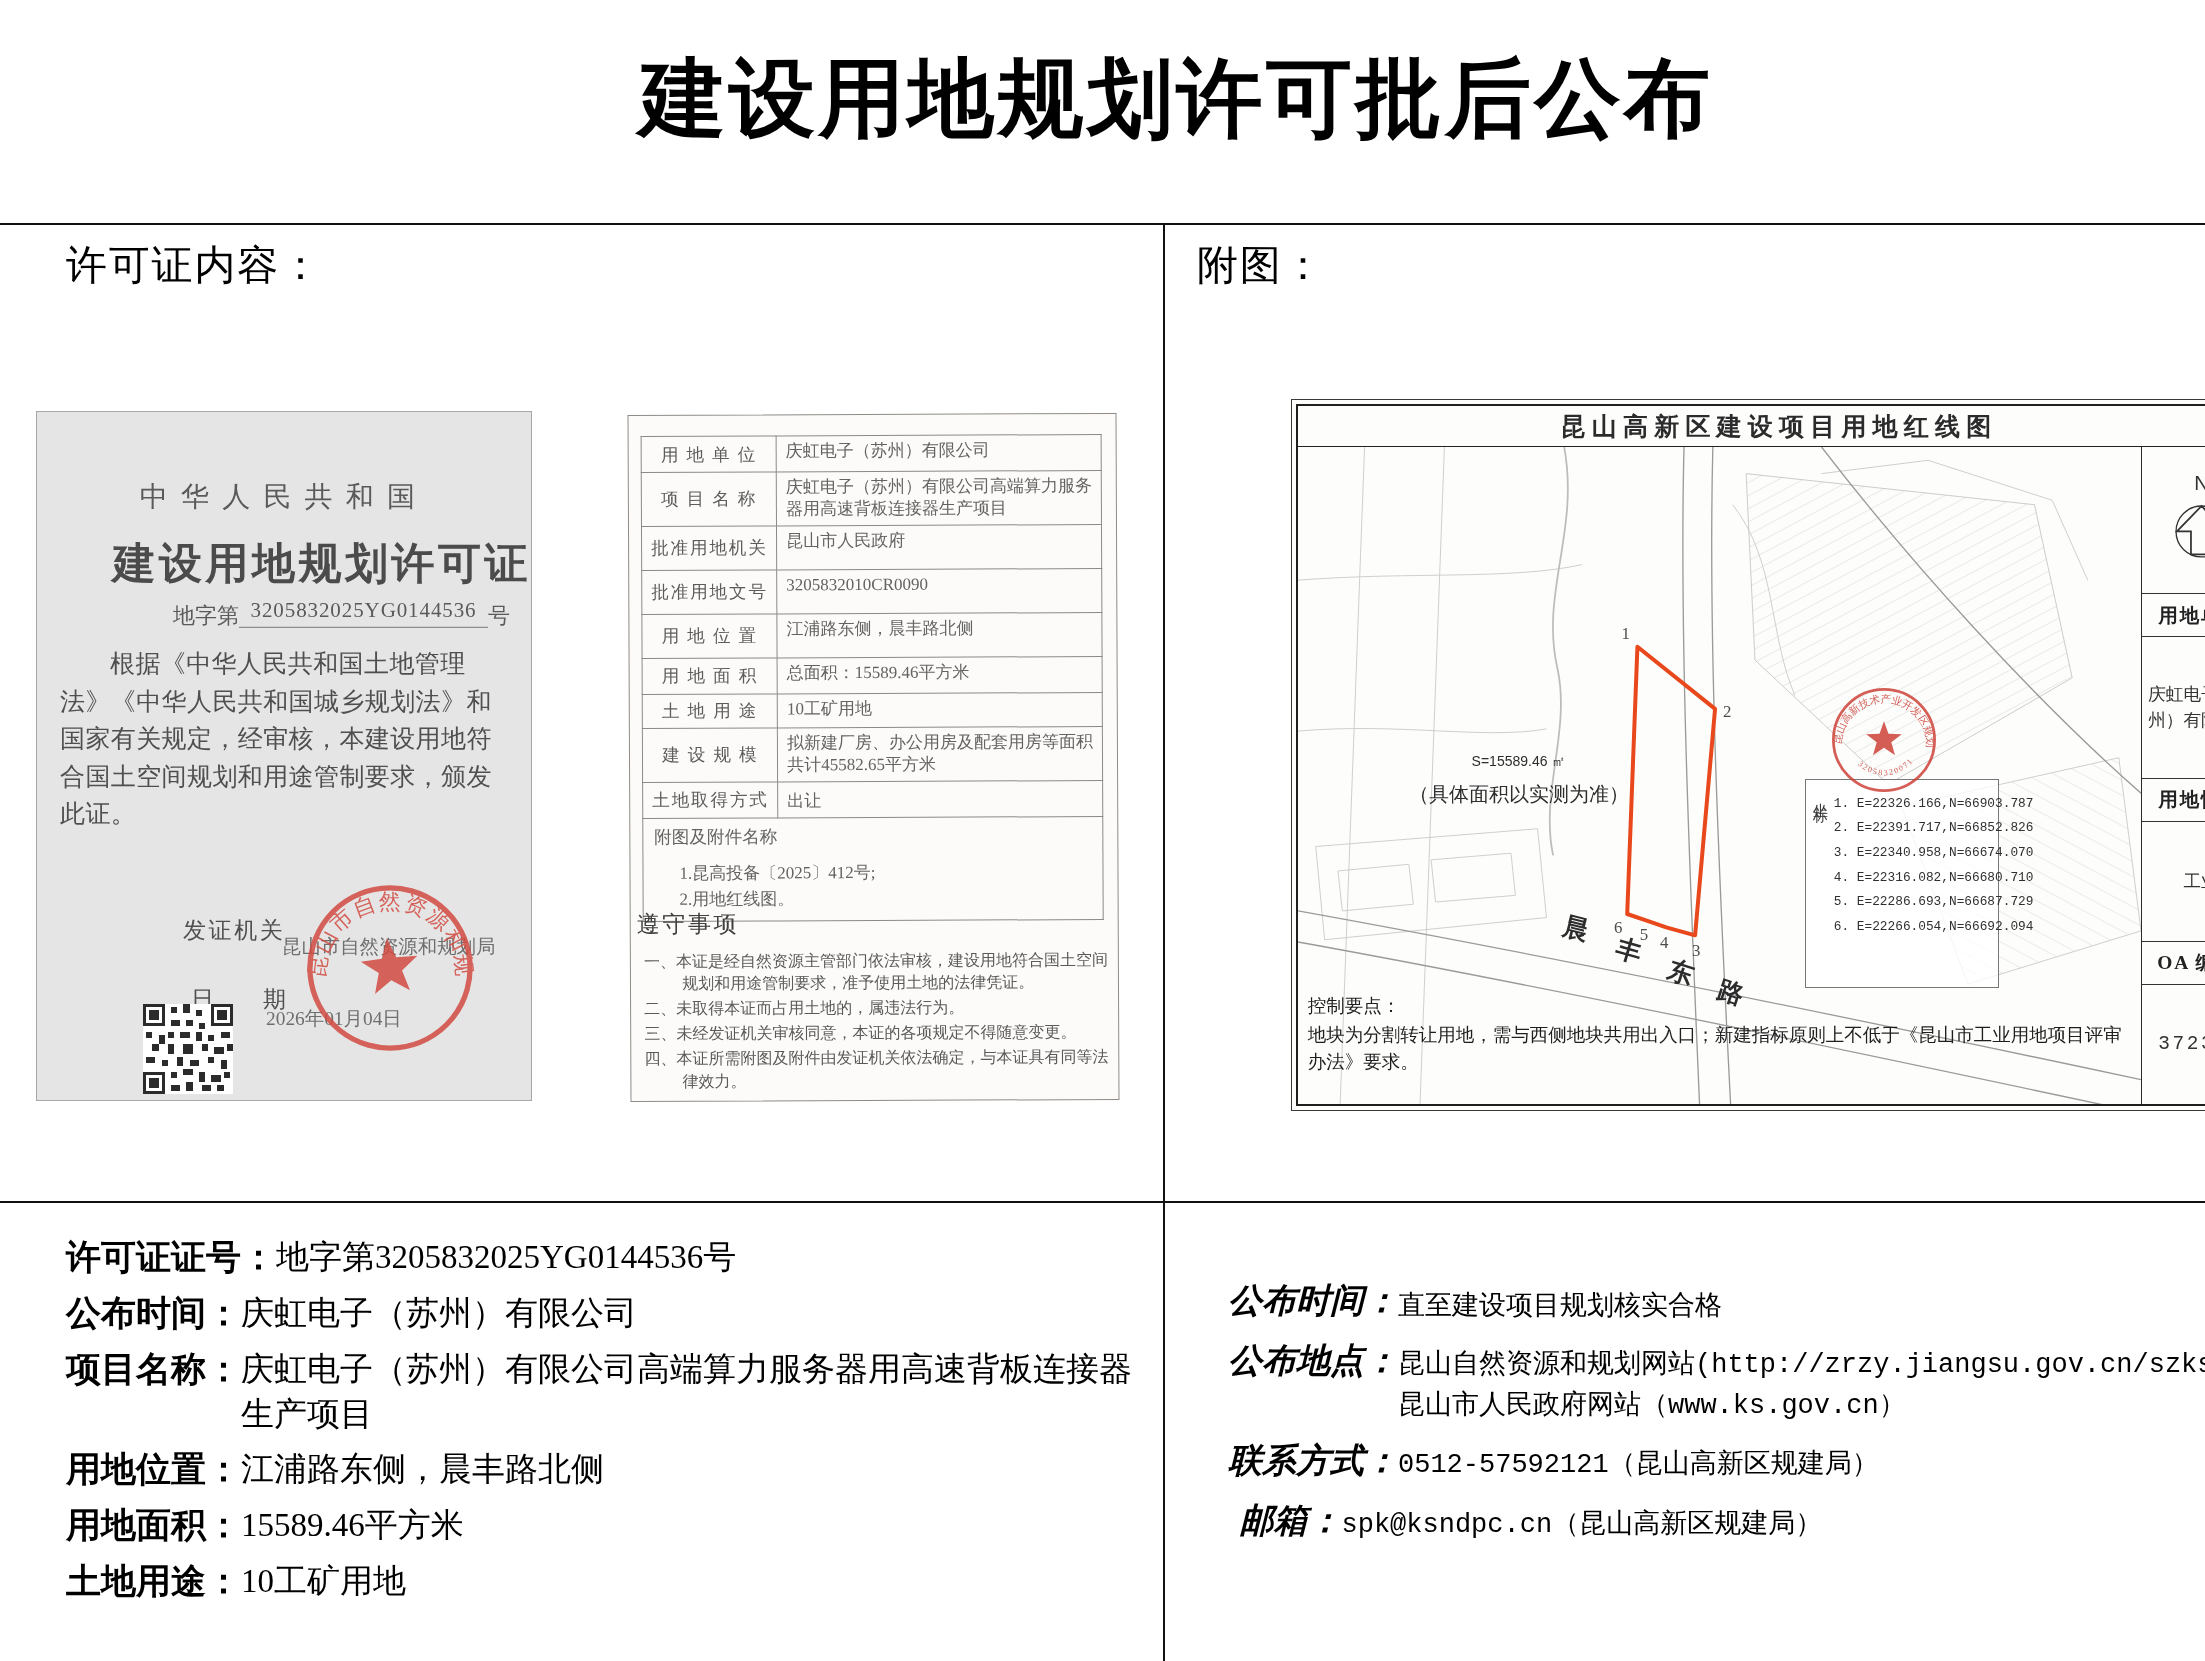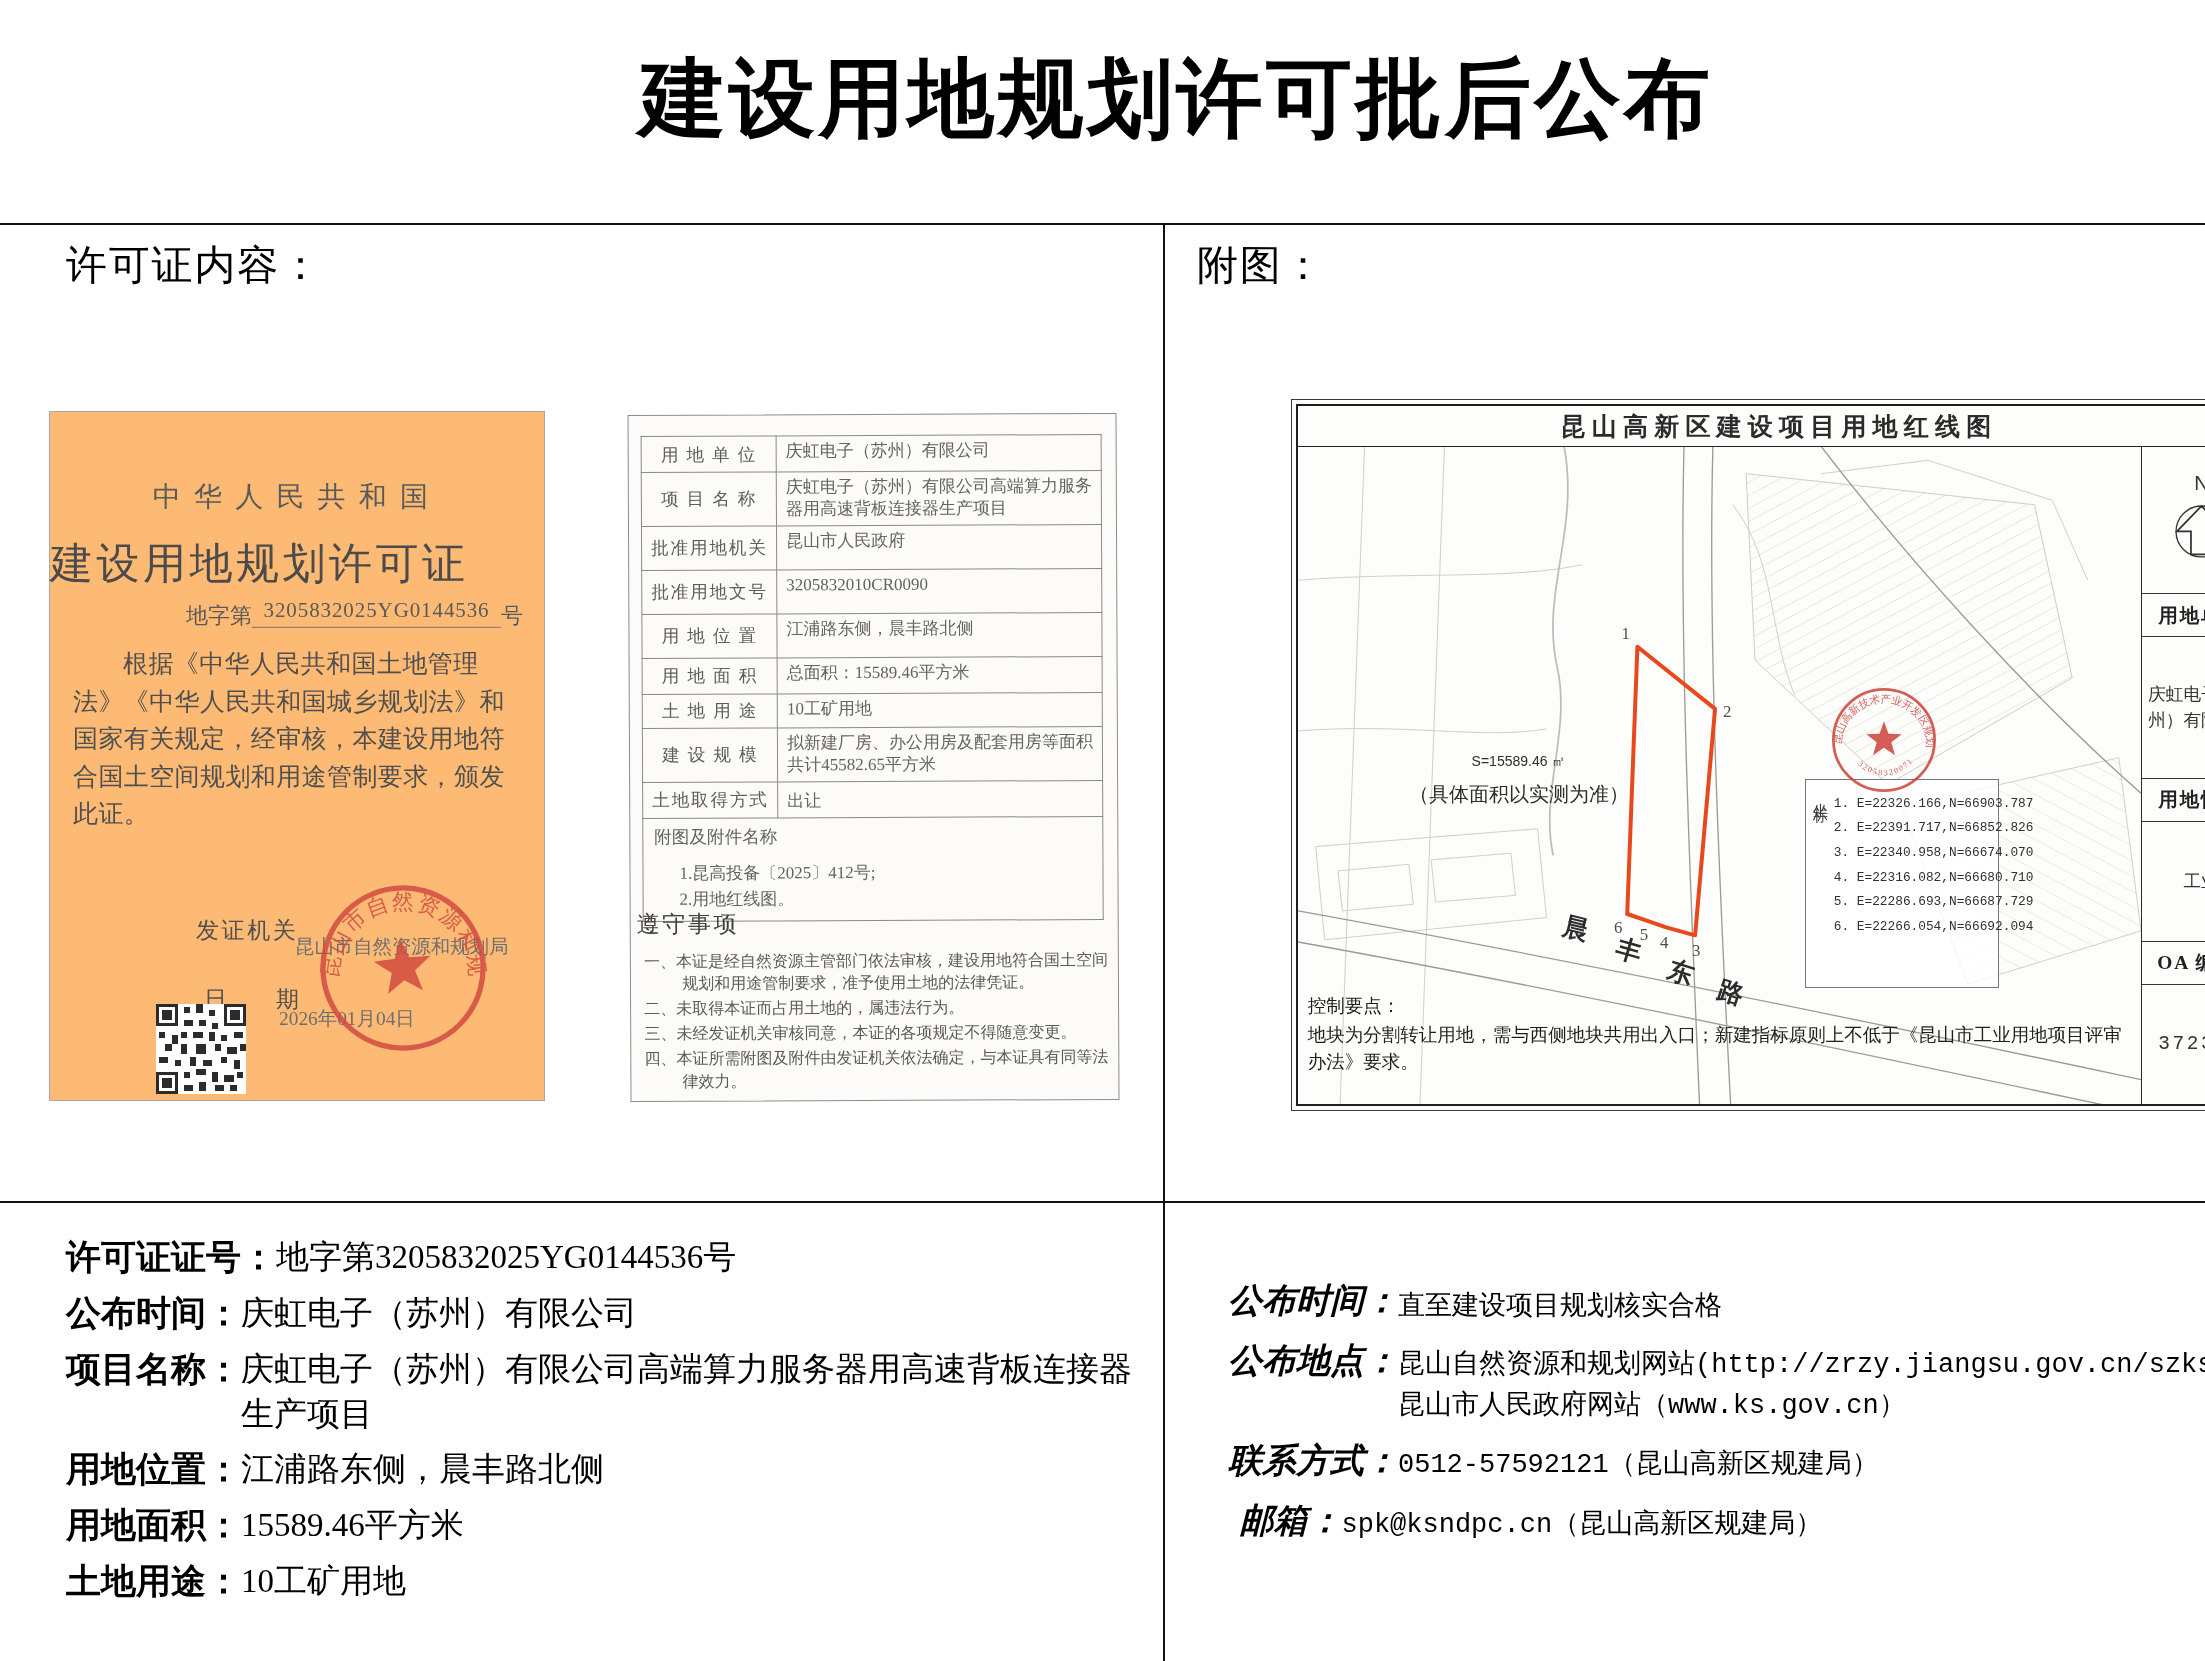--- a/index.html
+++ b/index.html
@@ -13,26 +13,26 @@
 
   .line-top{position:absolute;top:223px;left:0;width:100%;height:2.2px;background:#111;}
   .line-mid{position:absolute;top:1201px;left:0;width:100%;height:2.2px;background:#111;}
   .line-vert{position:absolute;top:223px;bottom:0;left:1163px;width:2.2px;background:#111;}
 
   .section-heading{position:absolute;top:238px;font-size:41px;letter-spacing:1.8px;}
   .heading-left{left:66px;}
   .heading-right{left:1197px;}
 
   
-  .certificate{position:absolute;left:49px;top:411px;width:494px;height:688px;
-               background:#fdba74;border:1.3px solid #aaa7a2;color:#585858;}
+  .certificate{position:absolute;left:36px;top:411px;width:494px;height:688px;
+               background:#e5e5e5;border:1.3px solid #aaa7a2;color:#585858;}
   .cert-country{position:absolute;top:66px;left:0;width:100%;text-align:center;
                 font-size:28px;letter-spacing:13.2px;color:#5a5a5a;}
-  .cert-title{position:absolute;top:123px;left:0;width:100%;text-align:left;
-              font-size:43px;font-weight:normal;letter-spacing:3.5px;color:#4b4b4b;}
+  .cert-title{position:absolute;top:123px;left:0;width:100%;text-align:right;
+              font-size:43px;font-weight:bold;letter-spacing:3.5px;color:#4b4b4b;}
   .cert-no-row{position:absolute;top:189px;right:21px;font-size:22px;color:#5a5a5a;white-space:nowrap;}
   .cert-no{display:inline-block;border-bottom:1.3px solid #777;padding:0 11.5px 4.4px;
            font-size:21px;transform:translateY(-6.2px);letter-spacing:0.9px;}
   .cert-body{position:absolute;top:233px;left:23px;right:23px;font-size:25px;line-height:1.5;
              text-indent:2em;color:#4f4f4f;letter-spacing:0.4px;}
   .cert-issuer-label{position:absolute;left:146px;top:503px;font-size:23px;color:#4f4f4f;letter-spacing:2.6px;}
   .cert-issuer-value{position:absolute;left:245px;top:521px;font-size:19.4px;color:#6e6e6e;white-space:nowrap;}
   .cert-date-label{position:absolute;left:146px;top:572px;font-size:23px;color:#4f4f4f;letter-spacing:49px;margin-left:8px;}
   .cert-date-value{position:absolute;left:229px;top:593px;font-size:19.4px;color:#6e6e6e;}
   .cert-seal{position:absolute;left:265px;top:468px;width:176px;height:176px;opacity:.84;transform:rotate(-6deg);}

